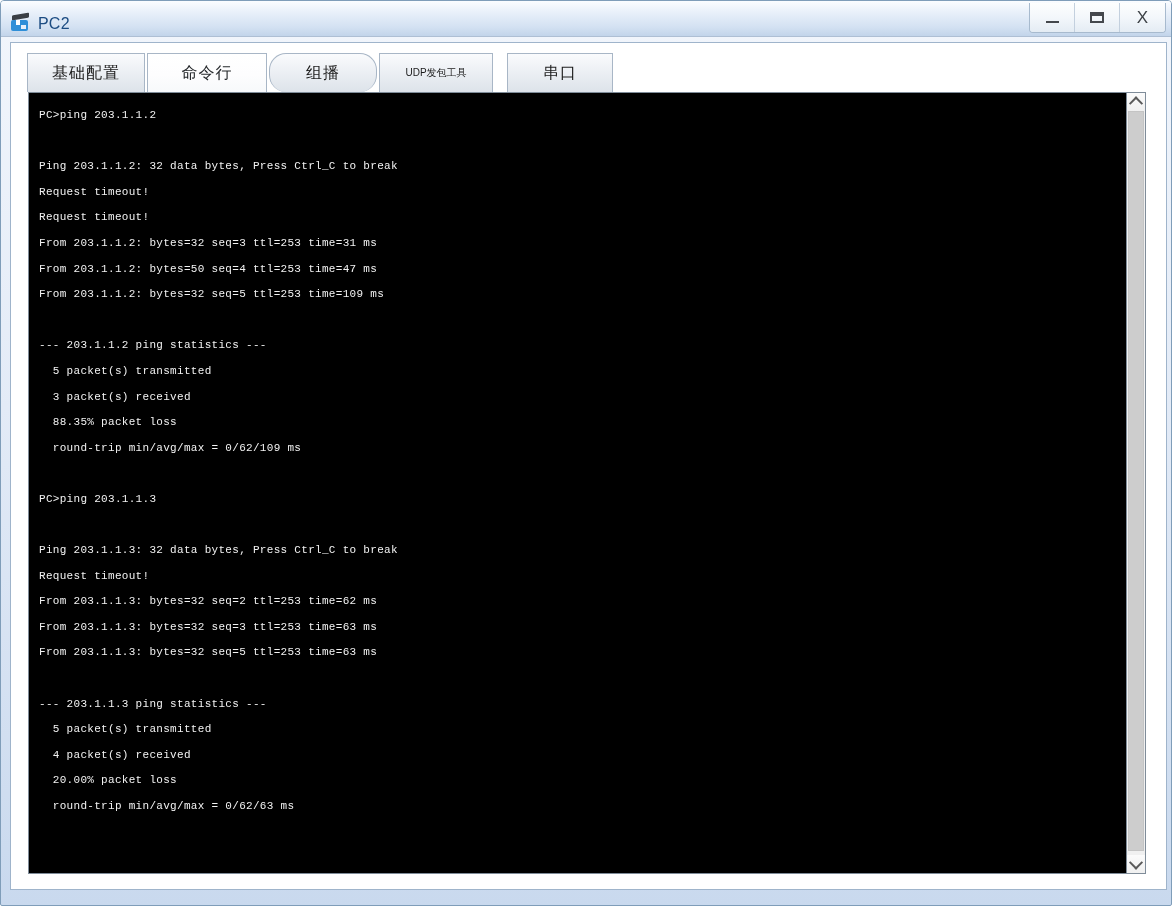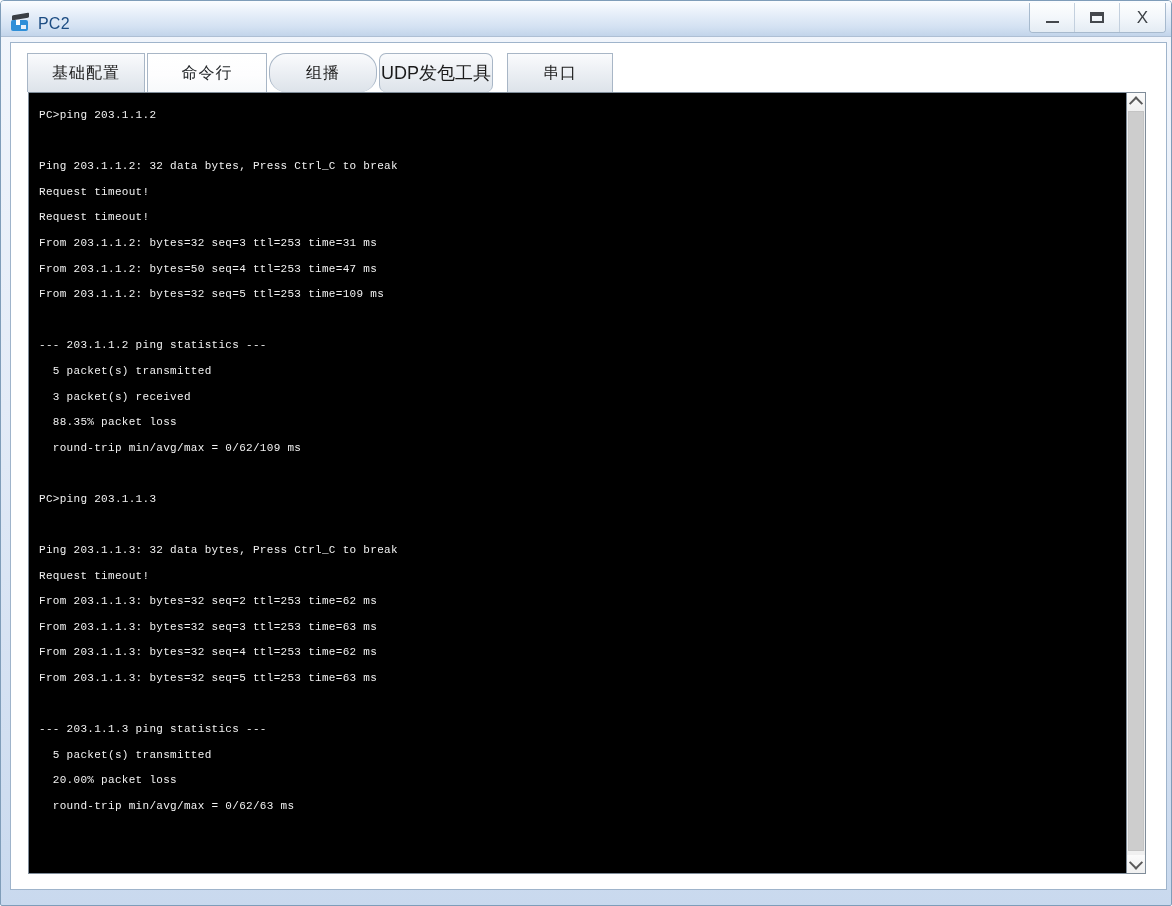--- a/index.html
+++ b/index.html
@@ -157,21 +157,21 @@
     font-size: 16px;
     color: #1b1b1b;
     background: linear-gradient(to bottom, #fafbfd 0%, #eef1f5 40%, #dde3ea 100%);
     white-space: nowrap;
     letter-spacing: 1px;
   }
   .tab.active {
     background: linear-gradient(to bottom, #ffffff 0%, #fdfdfe 55%, #f7f9fb 100%);
     color: #25282b;
   }
-  .tab.small { font-size: 18px; letter-spacing: 0; border-radius: 7px; }
+  .tab.small { font-size: 10px; letter-spacing: 0; }
 
   
   .terminal-wrap {
     position: absolute;
     left: 17px; top: 49px;
     width: 1118px;
     height: 782px;
     background: #000000;
     border: 1px solid #7f8c99;
     box-sizing: border-box;
@@ -303,25 +303,25 @@
           <div class="term-line">  3 packet(s) received</div>
           <div class="term-line">  88.35% packet loss</div>
           <div class="term-line">  round-trip min/avg/max = 0/62/109 ms</div>
           <div class="term-line"></div>
           <div class="term-line">PC&gt;ping 203.1.1.3</div>
           <div class="term-line"></div>
           <div class="term-line">Ping 203.1.1.3: 32 data bytes, Press Ctrl_C to break</div>
           <div class="term-line">Request timeout!</div>
           <div class="term-line">From 203.1.1.3: bytes=32 seq=2 ttl=253 time=62 ms</div>
           <div class="term-line">From 203.1.1.3: bytes=32 seq=3 ttl=253 time=63 ms</div>
-          <div class="term-line">From 203.1.1.3: bytes=32 seq=4 ttl=253 time=62 ms</div>
           <div class="term-line">From 203.1.1.3: bytes=32 seq=5 ttl=253 time=63 ms</div>
           <div class="term-line"></div>
           <div class="term-line">--- 203.1.1.3 ping statistics ---</div>
           <div class="term-line">  5 packet(s) transmitted</div>
+          <div class="term-line">  4 packet(s) received</div>
           <div class="term-line">  20.00% packet loss</div>
           <div class="term-line">  round-trip min/avg/max = 0/62/63 ms</div>
         </div>
 
       <div class="scrollbar">
         <div class="sb-track"></div>
         <div class="sb-arrow up">
           <span class="chev"></span>
         </div>
         <div class="sb-thumb"></div>

